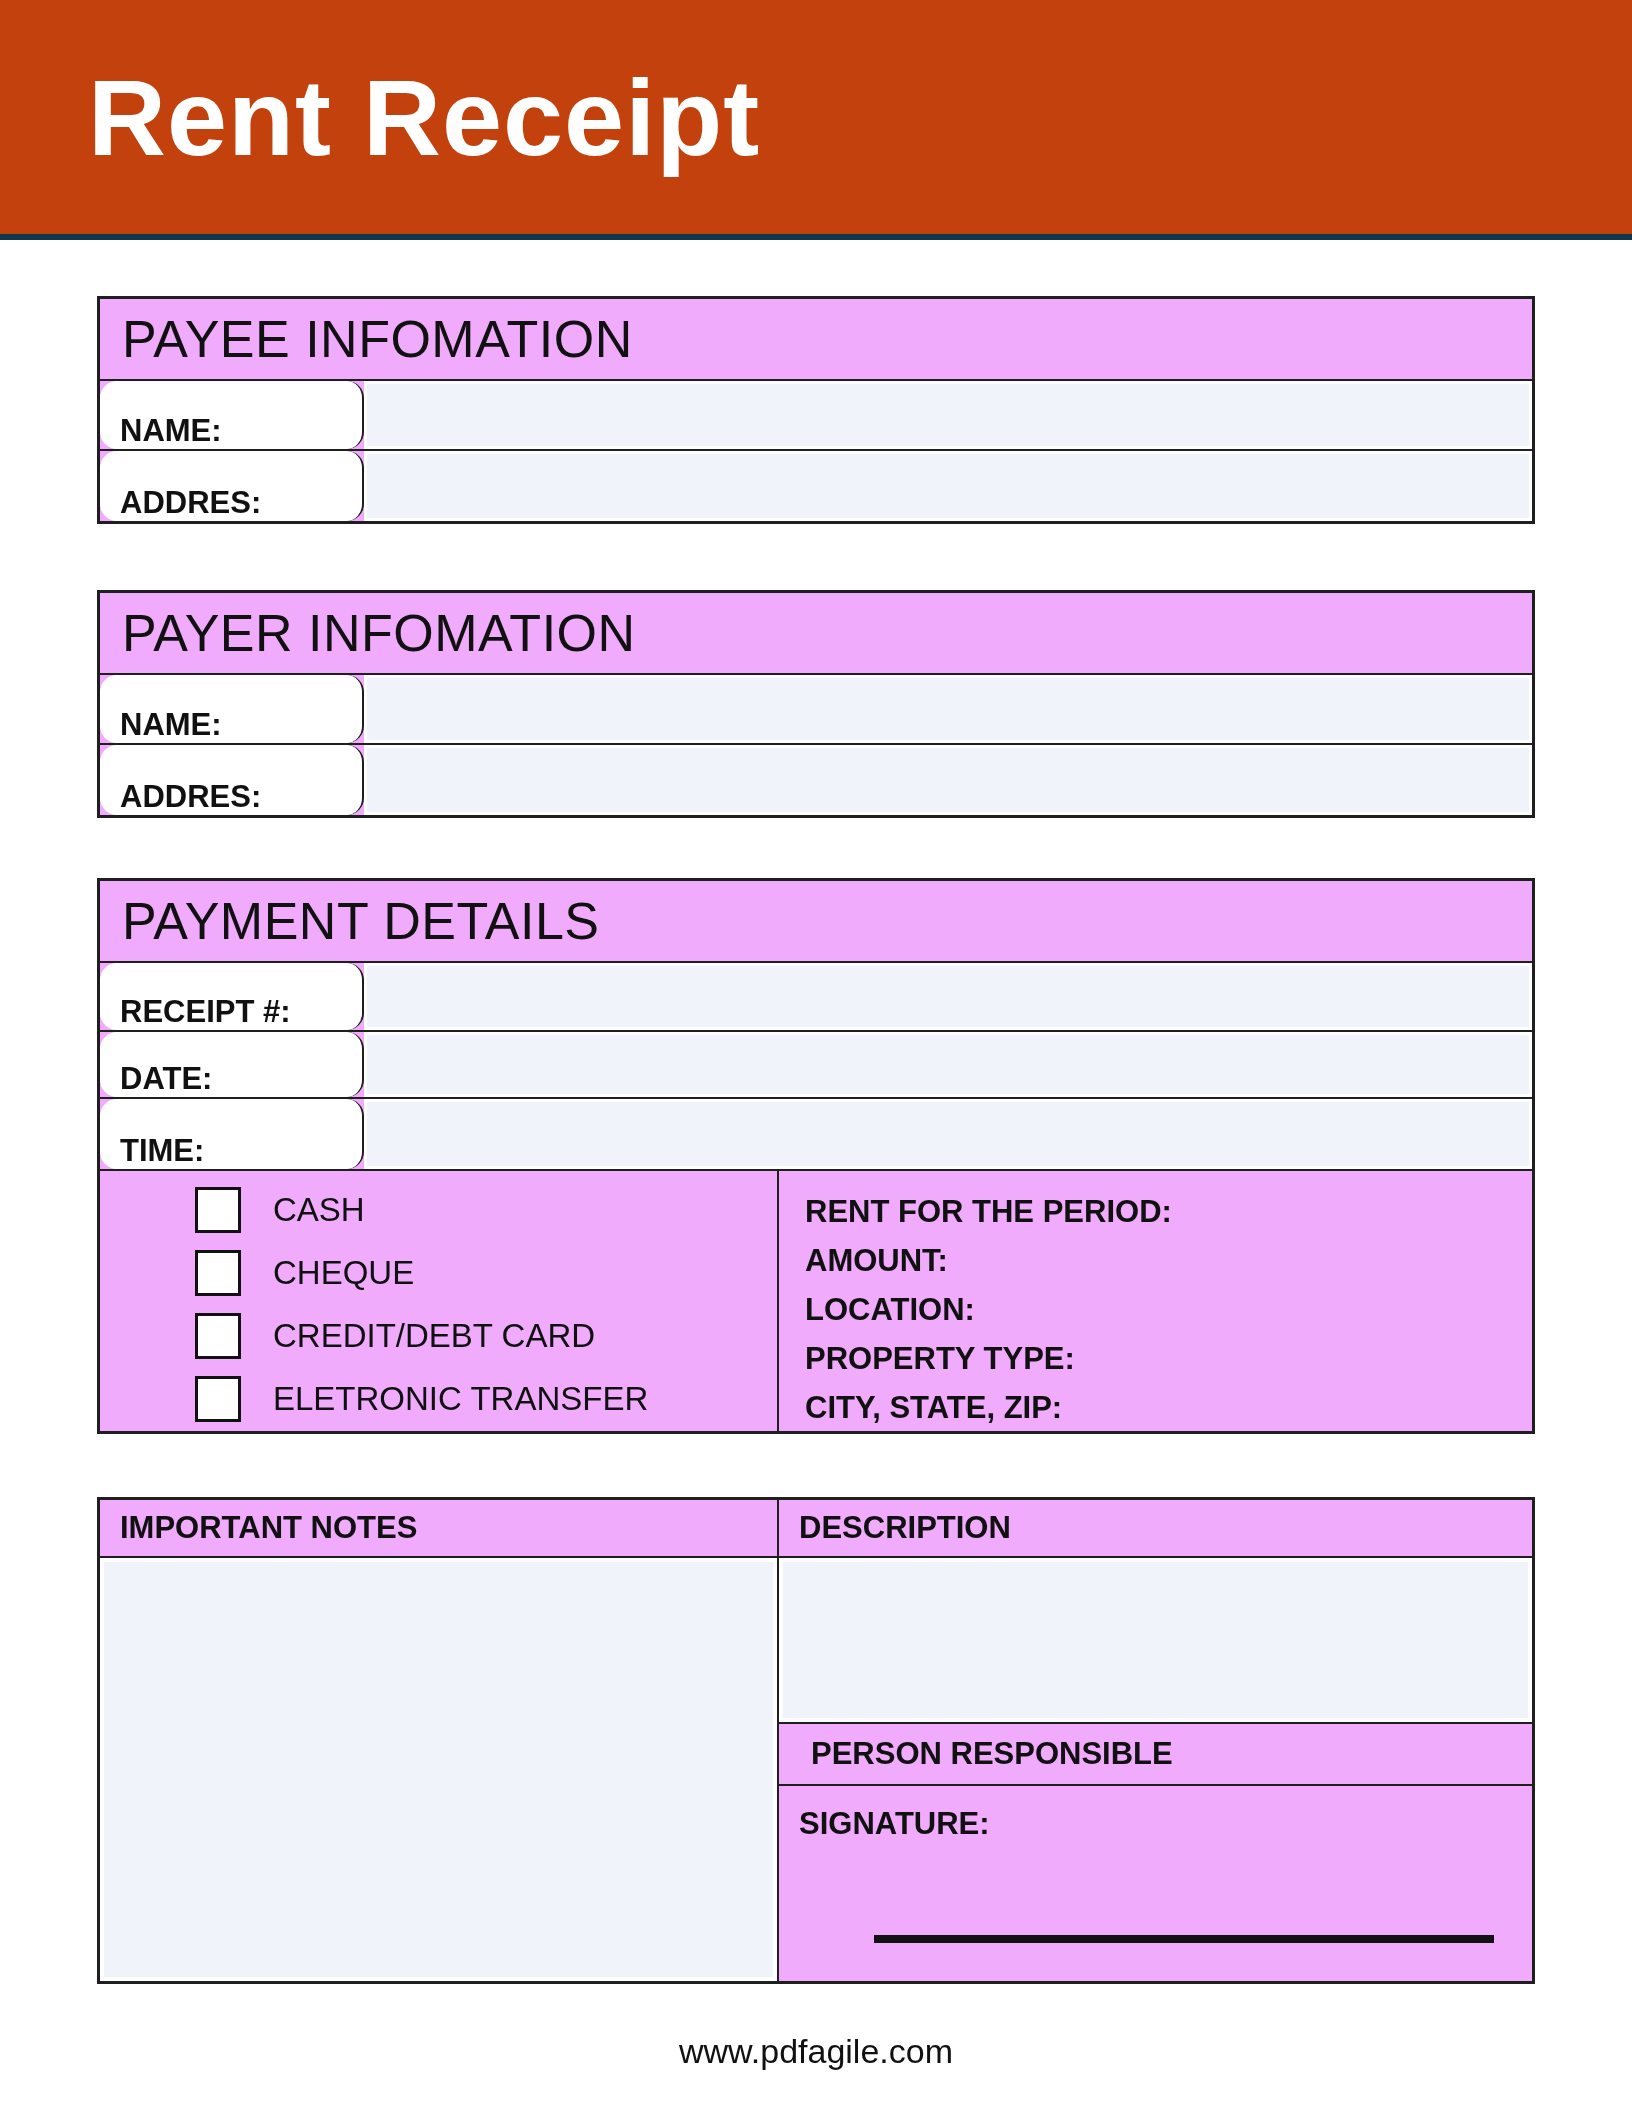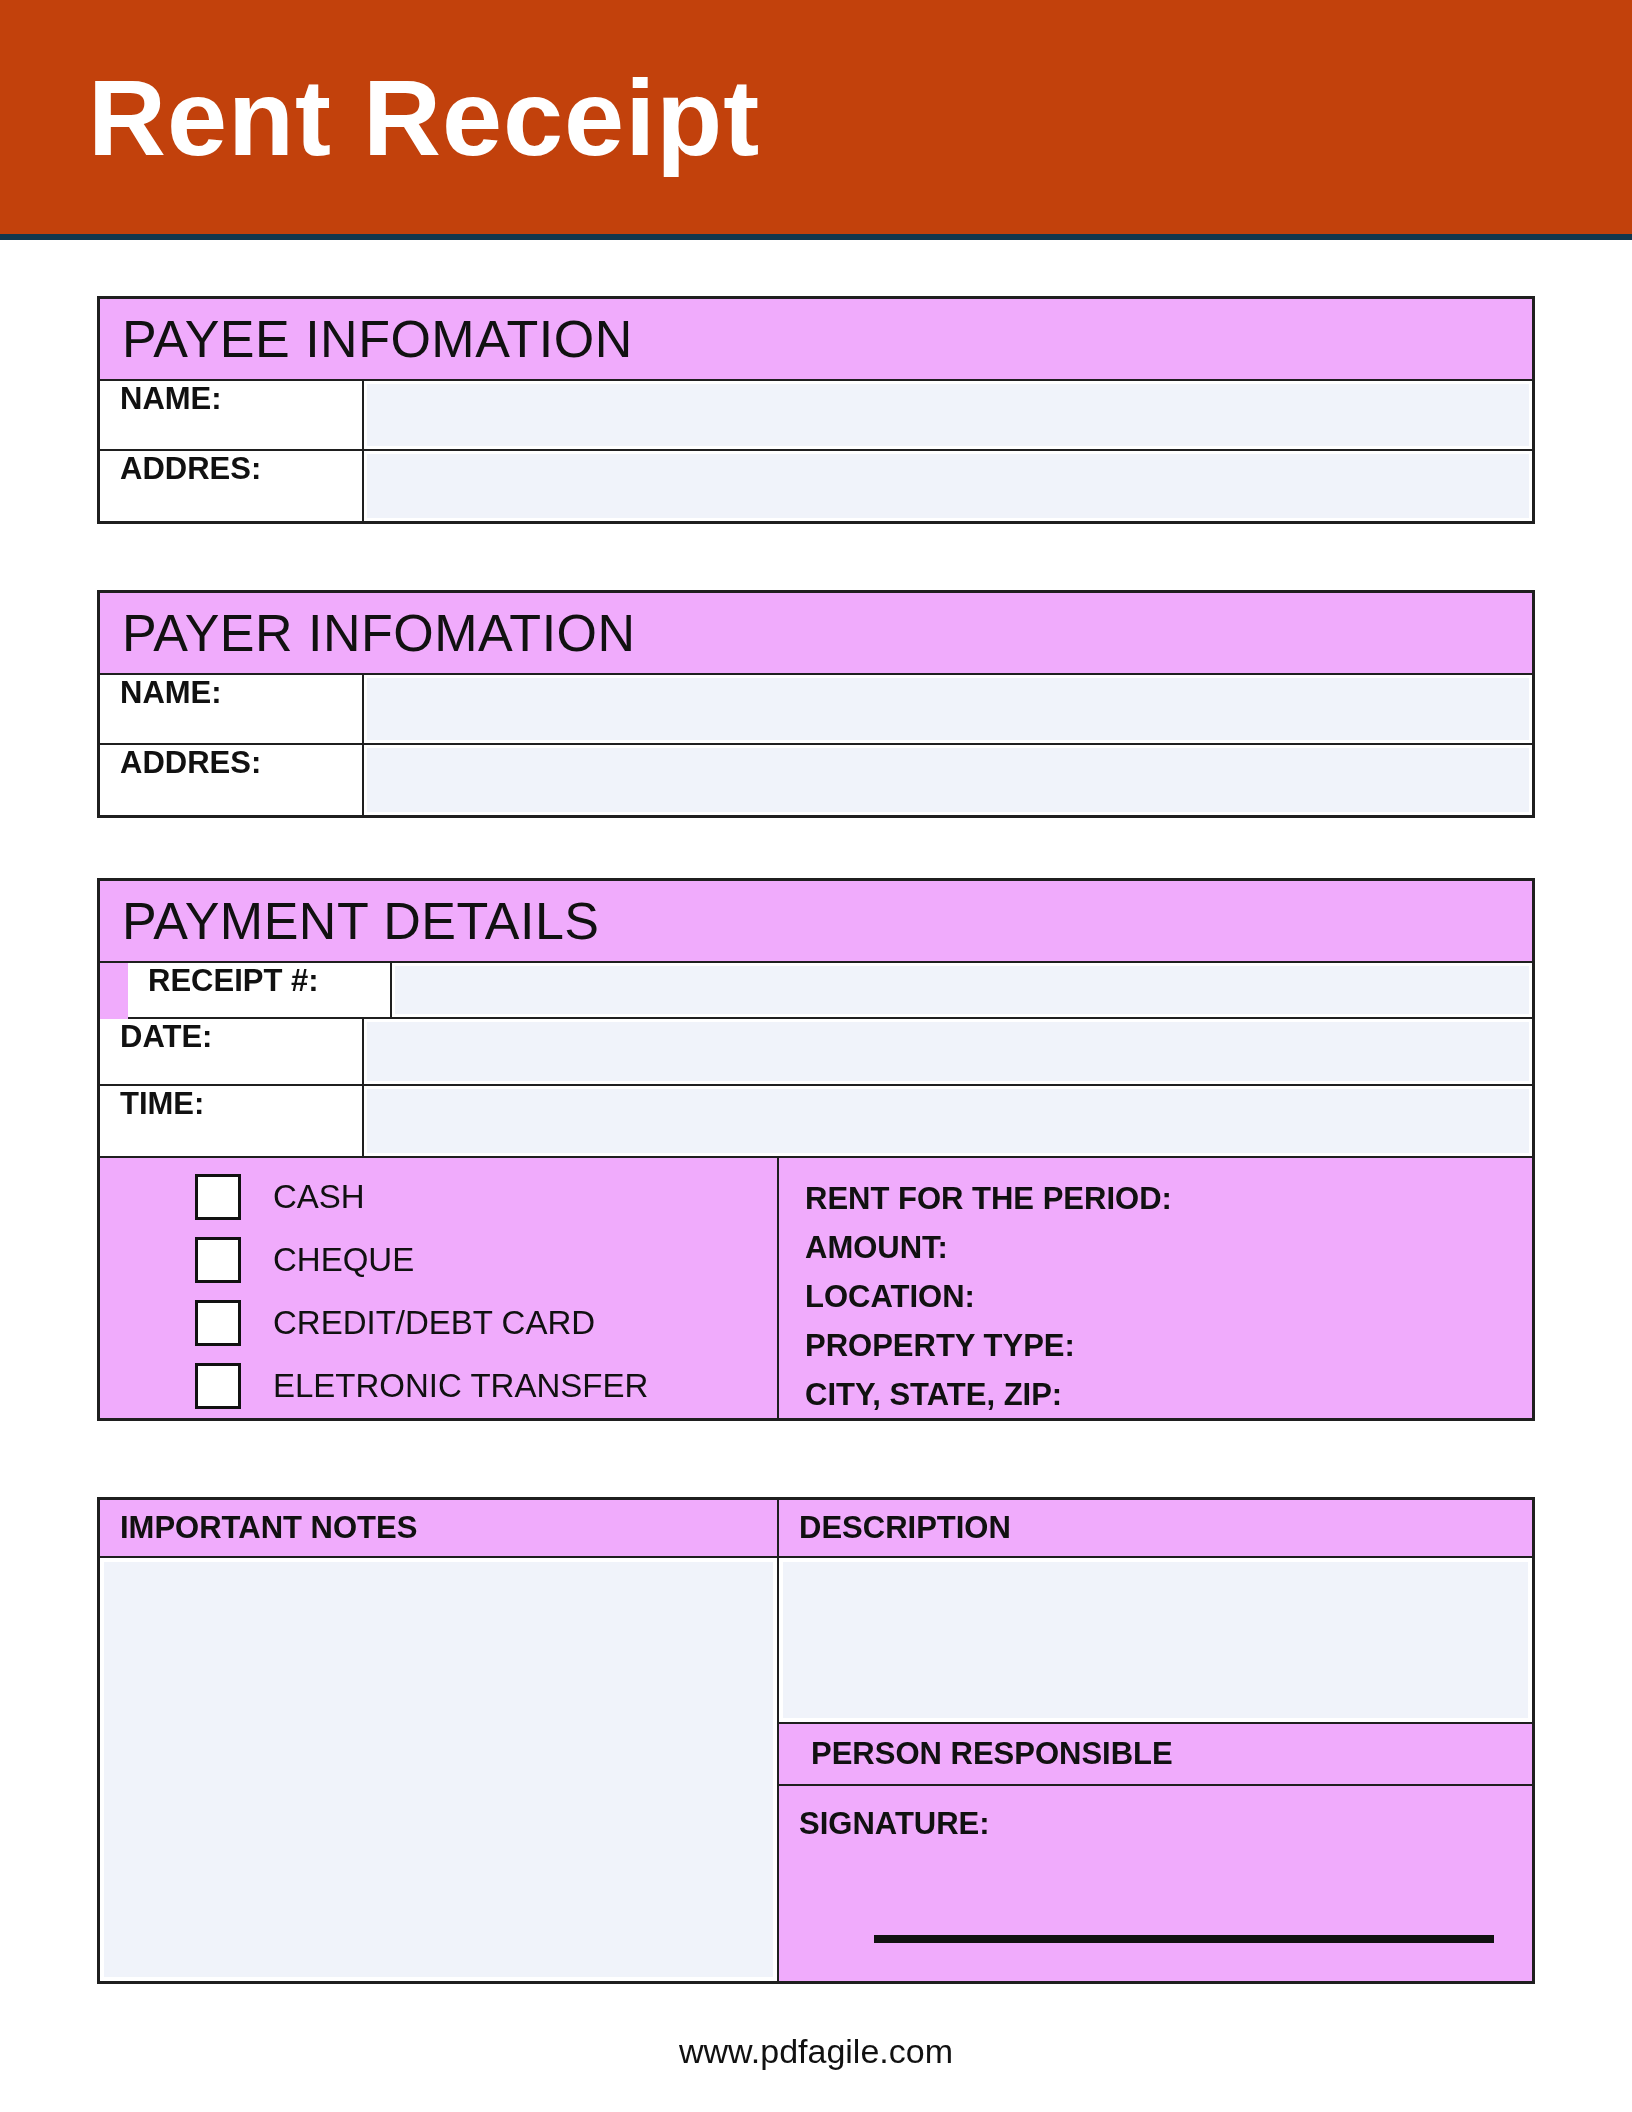--- a/index.html
+++ b/index.html
@@ -58,23 +58,24 @@
     display: flex;
     height: 70px;
     border-bottom: 2px solid #1f1f1f;
   }
   .field-row:last-child { border-bottom: none; }
   .field-label-cell {
     width: 264px;
     flex: 0 0 264px;
     border-right: 2px solid #1f1f1f;
     display: flex;
-    align-items: flex-start;
+    align-items: flex-end;
     padding-left: 20px;
     background: #ffffff;
+    border-radius: 17px;
   }
   .field-label {
     font-size: 31px;
     font-weight: bold;
     color: #111111;
   }
   .field-value-cell {
     flex: 1;
     background: #F0F3FA;
     box-shadow: inset 0 0 0 3px #ffffff;
@@ -257,21 +258,21 @@
         <span class="field-label">ADDRES:</span>
       </div>
       <div class="field-value-cell"></div>
     </div>
   </div>
 
   <div class="form-table payment-table">
     <div class="section-title-row">
       <span class="section-title">PAYMENT DETAILS</span>
     </div>
-    <div class="field-row" style="height:56px;margin-left:28px;">
+    <div class="field-row" style="height:69px;">
       <div class="field-label-cell">
         <span class="field-label">RECEIPT #:</span>
       </div>
       <div class="field-value-cell"></div>
     </div>
     <div class="field-row" style="height:67px;">
       <div class="field-label-cell">
         <span class="field-label">DATE:</span>
       </div>
       <div class="field-value-cell"></div>

